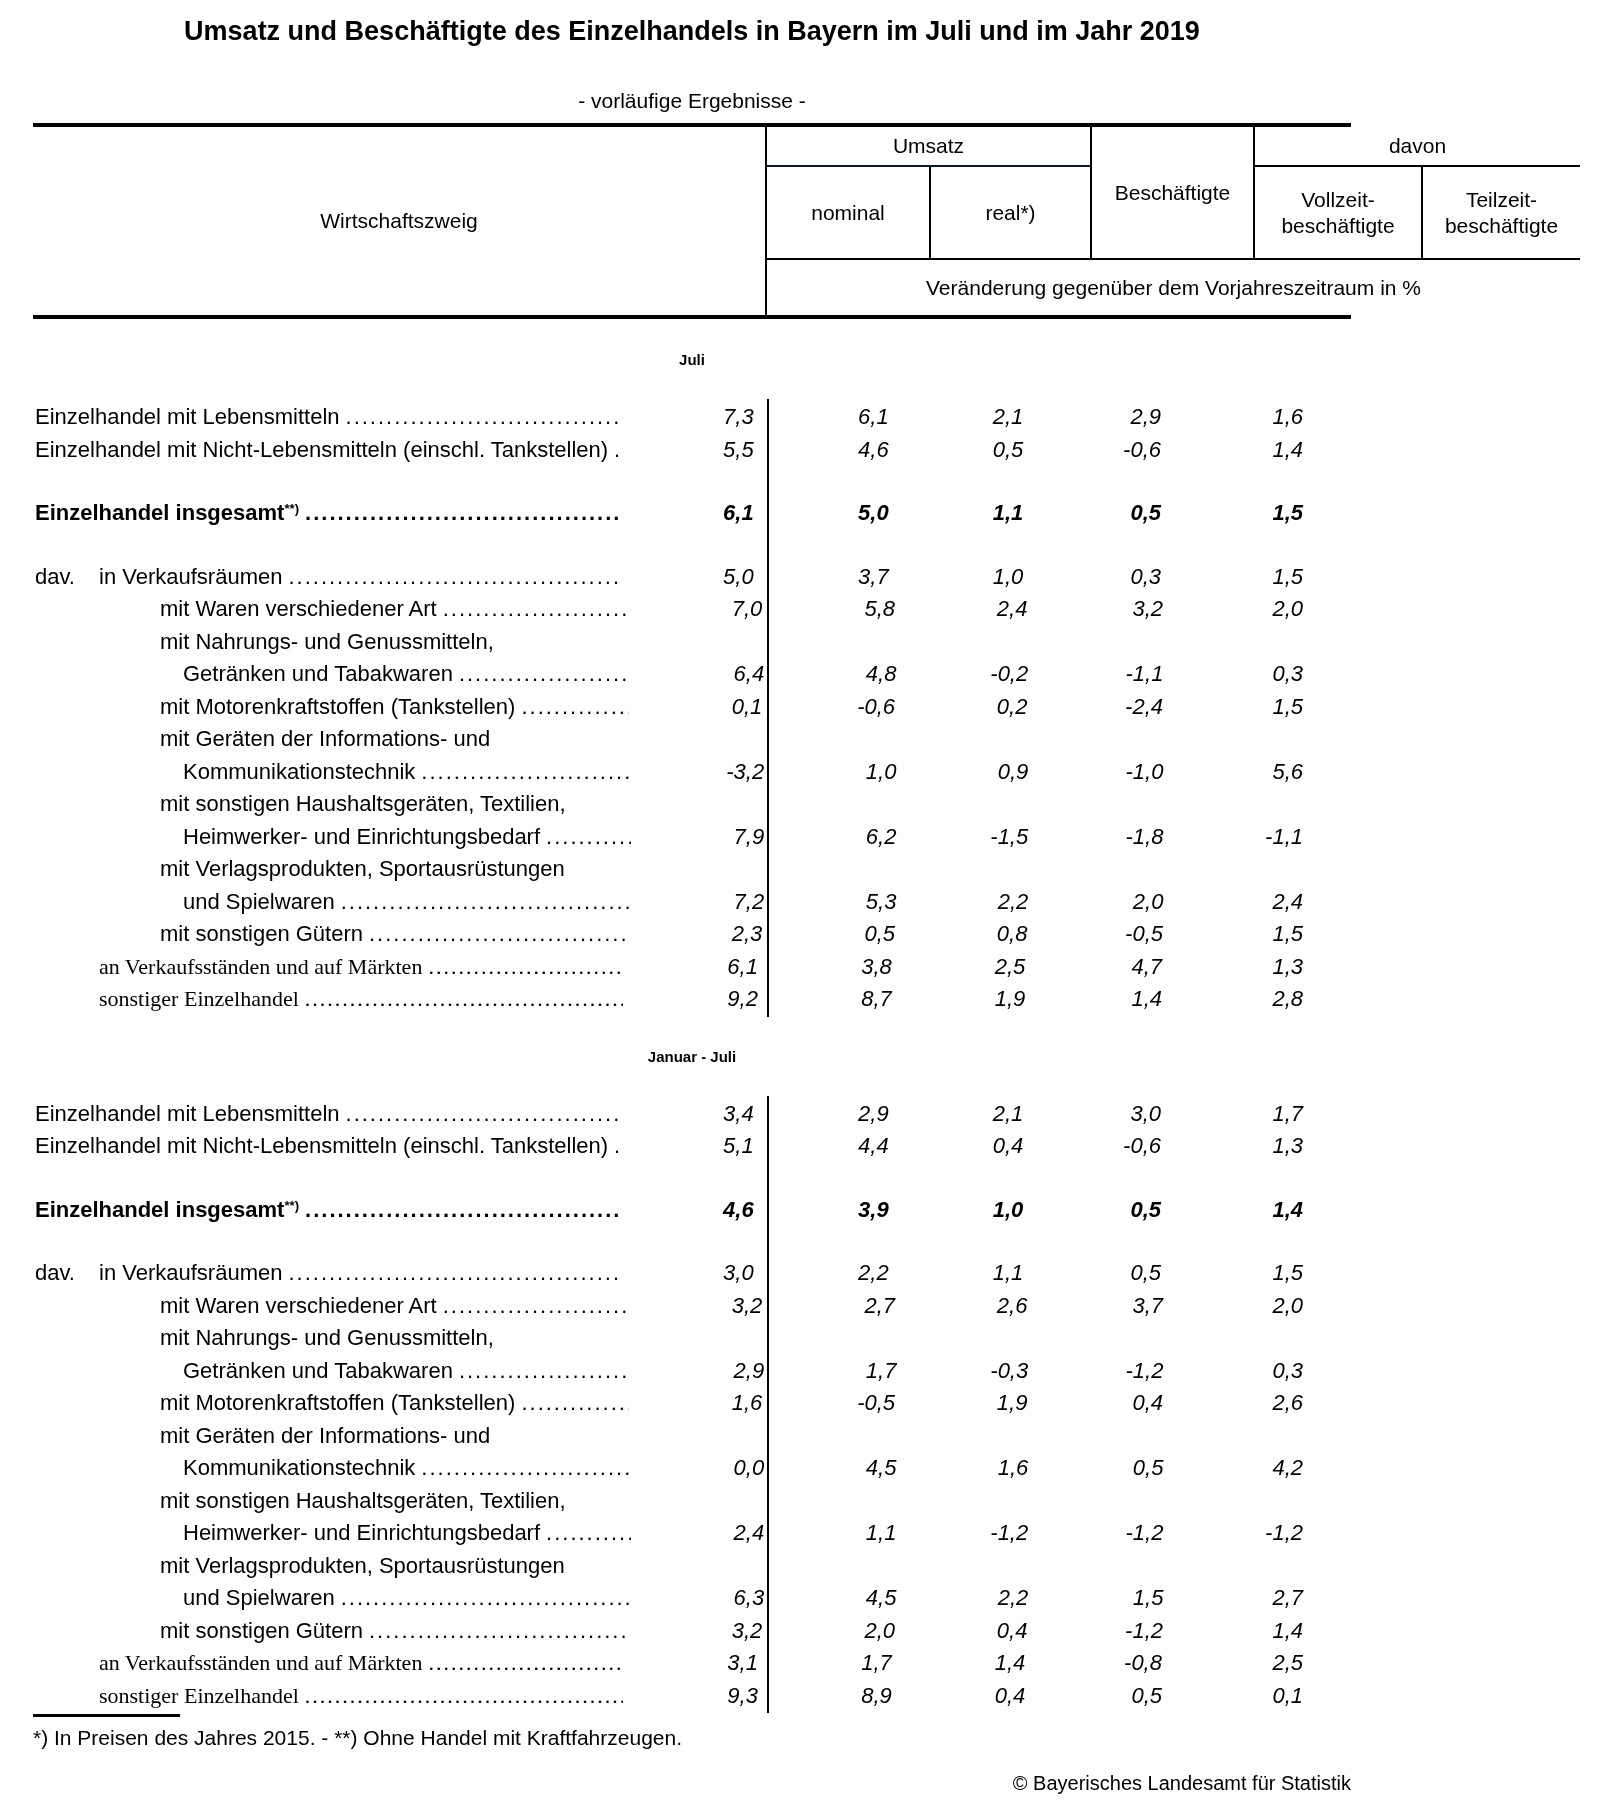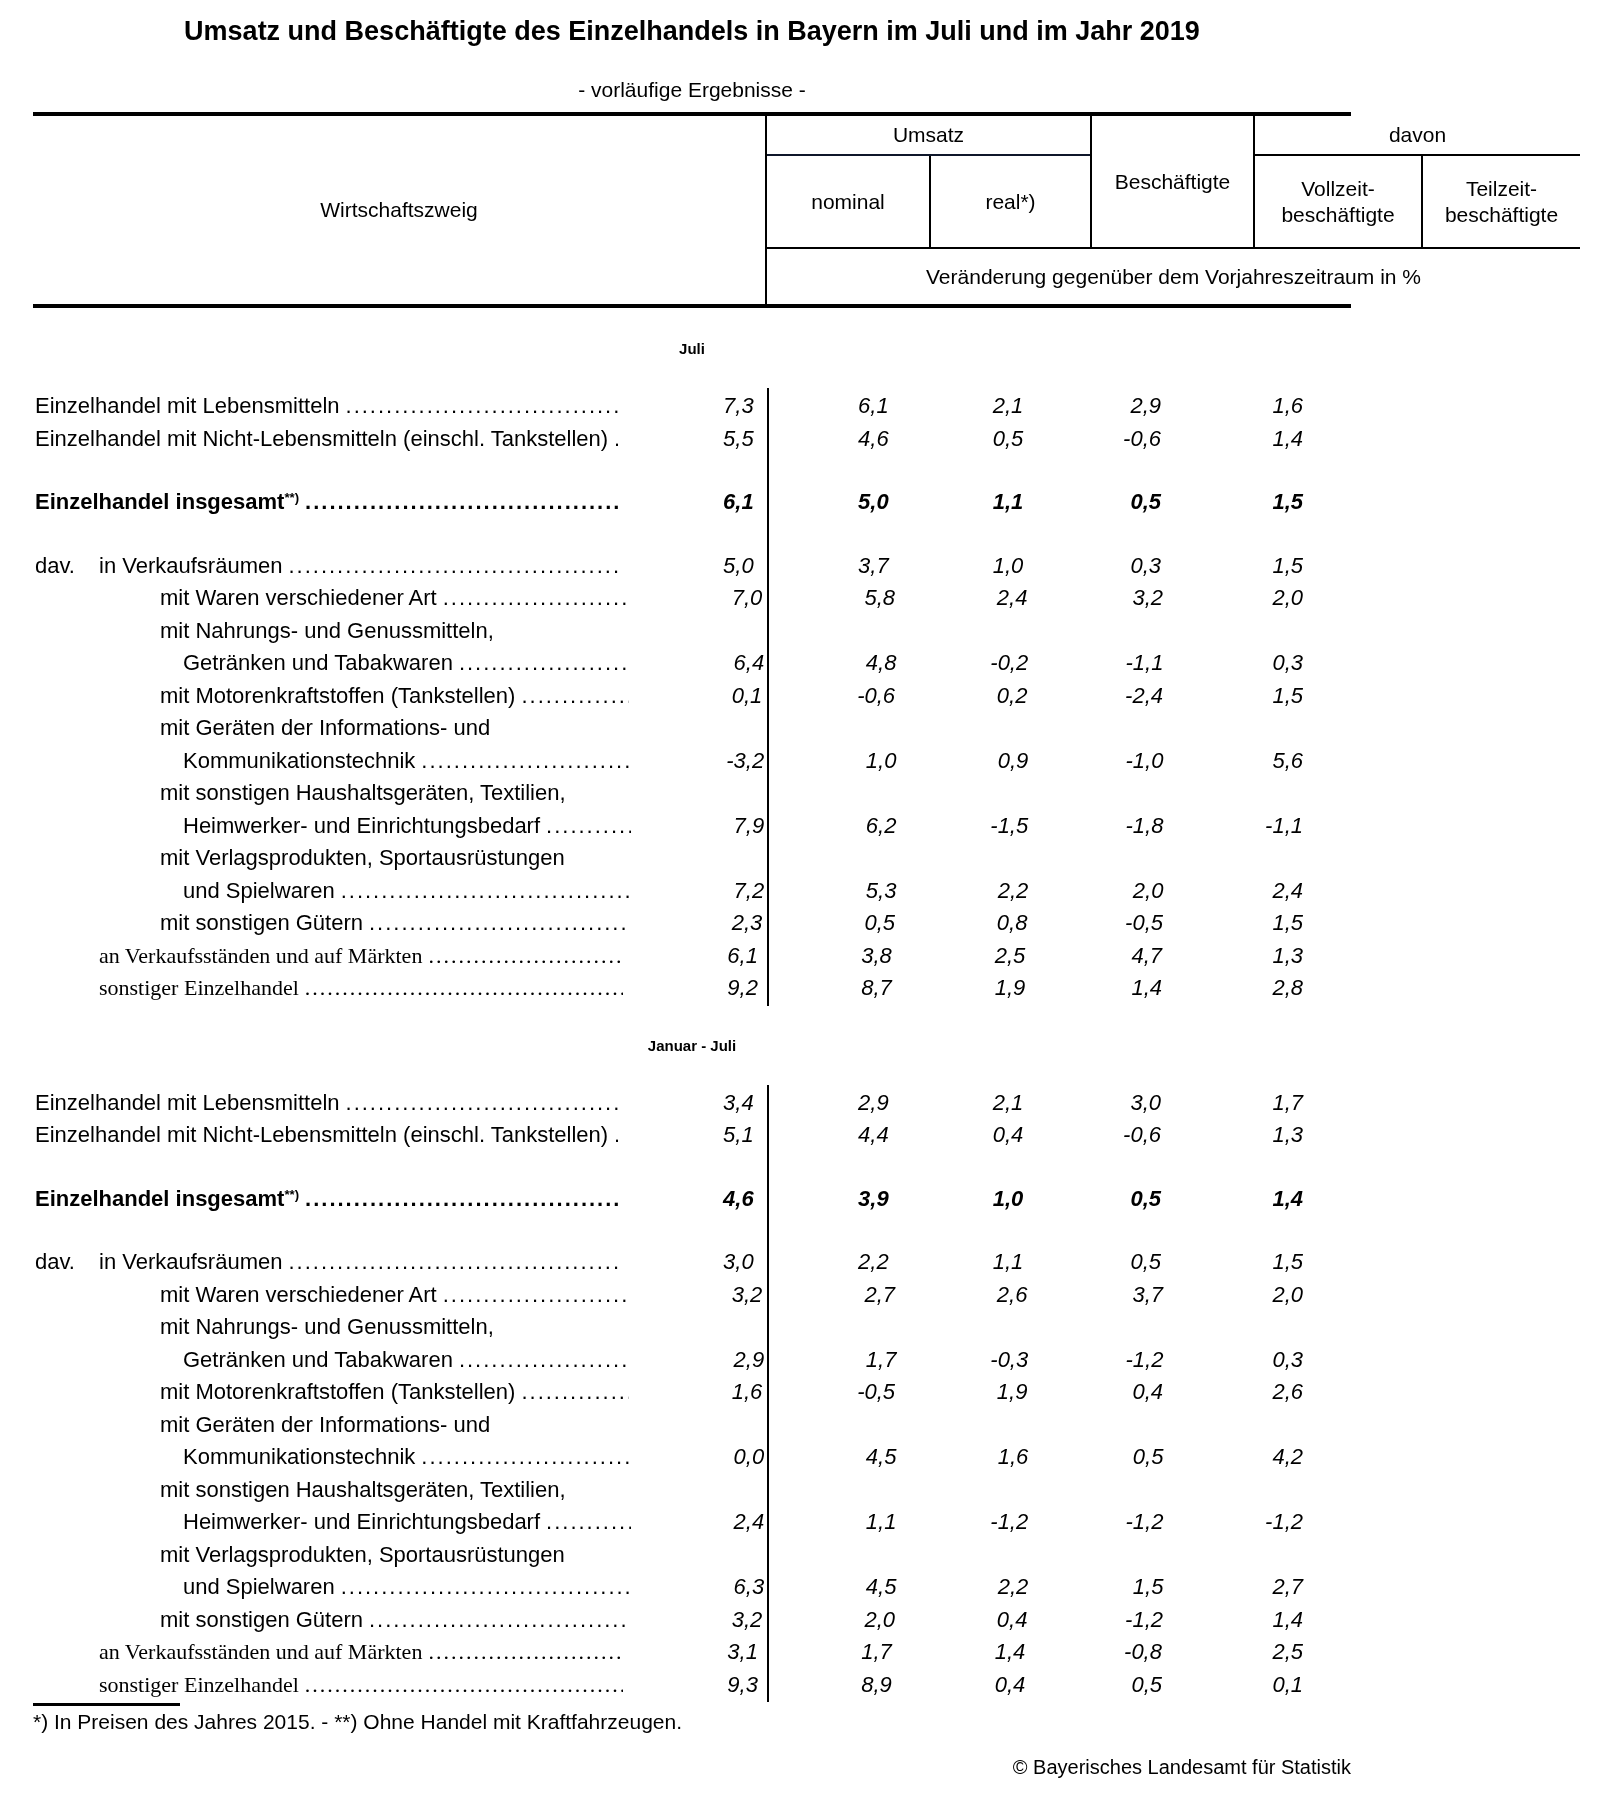--- a/index.html
+++ b/index.html
@@ -12,21 +12,21 @@
   }
   .page { padding: 0 33px; width: 1384px; }
 
   .title {
     margin-top: 14px;
     text-align: center;
     font-size: 27px; font-weight: bold;
     line-height: 34px;
   }
   .subtitle {
-    margin-top: 26px; margin-bottom: 6px;
+    margin-top: 37px; margin-bottom: 6px;
     text-align: center;
     font-size: 21px; line-height: 32px;
   }
 
   
   .header-grid {
     display: grid;
     grid-template-columns: 734px 164px 159px 165px 168px 157px;
     grid-template-rows: 40px 93px 55px;
     border-top: 4px solid #000;
@@ -83,21 +83,21 @@
   .num { font-style: italic; text-align: right; }
   .num.c1 { width: 164px; padding-right: 31px; }
   .num.c2 { width: 159px; padding-right: 33px; }
   .num.c3 { width: 165px; padding-right: 42px; }
   .num.c4 { width: 168px; padding-right: 52px; }
   .num.c5 { width: 157px; padding-right: 48px; }
   .row.bold .lab-text, .row.bold .sup, .row.bold .leader, .row.bold .num { font-weight: bold; }
 
   
   .foot-rule { width: 147px; border-top: 3px solid #000; margin-top: 2px; }
-  .footnote { font-size: 21px; line-height: 32px; }
+  .footnote { font-size: 21px; line-height: 32px; margin-top: 5px; }
   .copyright { text-align: right; font-size: 20px; line-height: 26px; margin-top: 16px; }
 </style>
 </head>
 <body>
 
 <div class="page">
 
   <div class="title">Umsatz und Beschäftigte des Einzelhandels in Bayern im Juli und im Jahr 2019</div>
   <div class="subtitle">- vorläufige Ergebnisse -</div>
 

